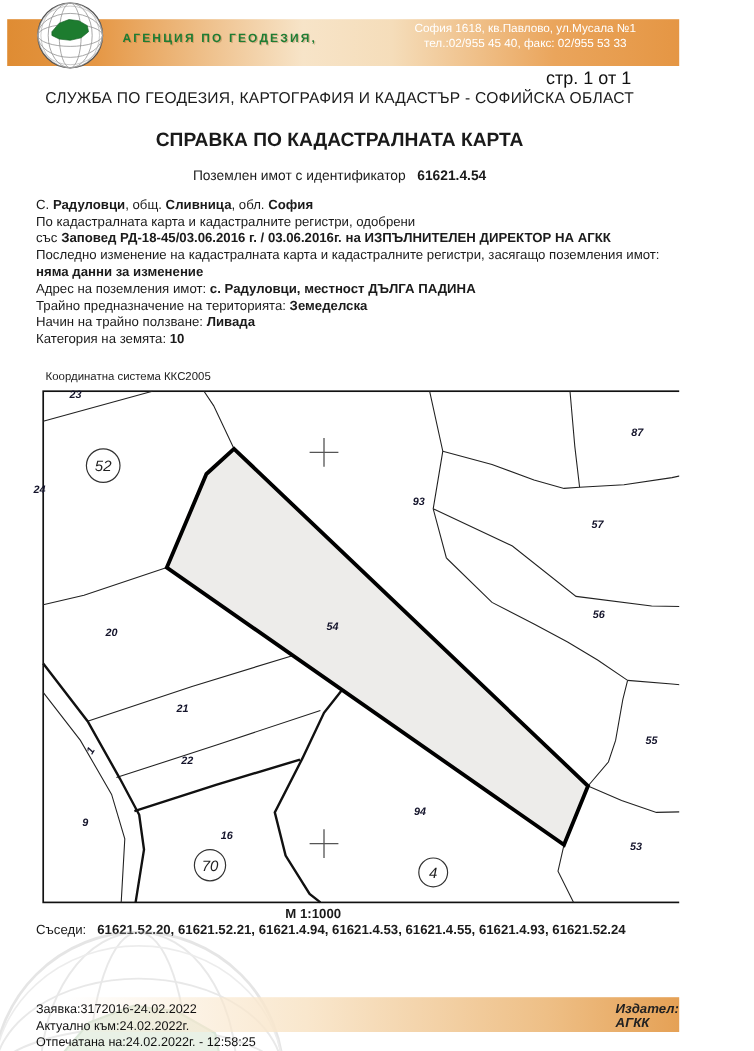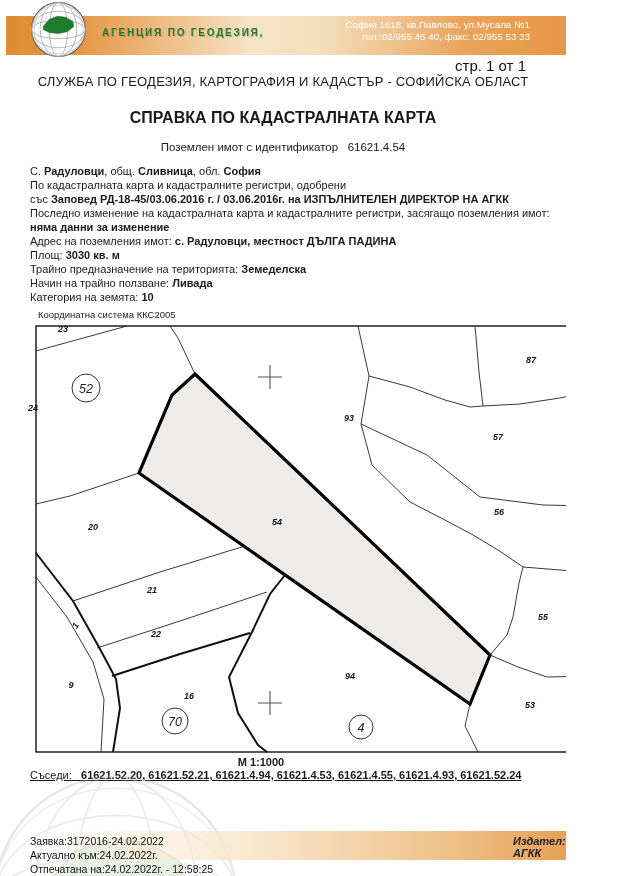--- a/index.html
+++ b/index.html
@@ -5,42 +5,42 @@
   html,body{margin:0;padding:0;background:#fff;}
   .page{position:relative;width:566px;height:876px;background:#fff;overflow:hidden;
         font-family:"Liberation Sans",sans-serif;color:#1a1a1a;}
 
   
   .topbar{position:absolute;left:6px;top:16px;width:616px;height:39px;
     background:linear-gradient(90deg,#DF8C33 0%,#E59745 12%,#F7E4C8 40%,#F5DDBA 52%,#EAA55C 74%,#E28E37 100%);}
   .logo{position:absolute;left:30px;top:1px;}
   .agency-name{position:absolute;left:102px;top:26px;color:#1E7C33;font-weight:bold;
     font-size:10px;line-height:14px;letter-spacing:1.8px;text-shadow:1px 1px 0 rgba(120,70,10,.25);}
-  .hq{position:absolute;right:36px;top:19px;text-align:right;color:#fff;font-size:9.8px;line-height:12px;}
+  .hq{position:absolute;right:36px;top:19px;text-align:center;color:#fff;font-size:9.8px;line-height:12px;}
   .hq .link-line{color:#237D2E;font-weight:bold;font-size:8.8px;margin-top:1px;text-shadow:.5px .5px 0 rgba(200,60,0,.45);}
   .page-note{position:absolute;right:40px;top:57px;font-size:15px;color:#111;}
 
   
   .office-title{position:absolute;left:0;top:74px;width:100%;text-align:center;font-size:13px;letter-spacing:.2px;}
   .doc-title{position:absolute;left:0;top:109px;width:100%;text-align:center;font-size:16px;font-weight:bold;}
   .parcel-line{position:absolute;left:0;top:141px;width:100%;text-align:center;font-size:11.5px;}
-  .parcel-line .b{font-weight:normal;}
+  .parcel-line .b{font-weight:bold;}
 
   
   .details{position:absolute;left:30px;top:164px;width:575px;font-size:11px;line-height:14px;}
   .detail-line{white-space:nowrap;}
   .detail-line .b{font-weight:bold;}
 
   
   .coord-system{position:absolute;left:38px;top:309px;font-size:9.5px;color:#222;}
   .map-svg{position:absolute;left:0;top:320px;}
   .map-lbl{font-family:"Liberation Sans",sans-serif;font-size:9px;font-weight:bold;font-style:italic;fill:#14142B;}
   .map-circle-lbl{font-family:"Liberation Sans",sans-serif;font-size:12.5px;font-style:italic;fill:#222;}
   .scale-label{position:absolute;left:36px;top:756px;width:450px;text-align:center;font-size:11px;font-weight:bold;}
-  .neighbors{position:absolute;left:30px;top:769px;width:590px;font-size:11px;text-decoration:underline;}
+  .neighbors{position:absolute;left:30px;top:769px;width:590px;font-size:11px;}
   .neighbors .b{font-weight:bold;}
 
   
   .footer-bar{position:absolute;left:55px;top:831px;width:573px;height:29px;
     background:linear-gradient(90deg,rgba(255,255,255,0) 0%,#F9E7CD 35%,#EEBF86 70%,#E0903A 100%);}
   .footer-texts{position:absolute;left:30px;top:835px;font-size:10.5px;line-height:13.8px;color:#111;}
   .issuer{position:absolute;left:513px;top:835px;font-size:11px;font-style:italic;color:#222;font-weight:bold;}
   .watermark{position:absolute;left:-12px;top:770px;opacity:.3;}
 </style>
 </head>
@@ -80,21 +80,20 @@
     <span class="b">61621.4.54</span>
   </div>
 
   <div class="details">
       <div class="detail-line"><span>С. </span><span class="b">Радуловци</span><span>, общ. </span><span class="b">Сливница</span><span>, обл. </span><span class="b">София</span></div>
       <div class="detail-line"><span>По кадастралната карта и кадастралните регистри, одобрени</span></div>
       <div class="detail-line"><span>със </span><span class="b">Заповед РД-18-45/03.06.2016 г. / 03.06.2016г. на ИЗПЪЛНИТЕЛЕН ДИРЕКТОР НА АГКК</span></div>
       <div class="detail-line"><span>Последно изменение на кадастралната карта и кадастралните регистри, засягащо поземления имот:</span></div>
       <div class="detail-line"><span class="b">няма данни за изменение</span></div>
       <div class="detail-line"><span>Адрес на поземления имот: </span><span class="b">с. Радуловци, местност ДЪЛГА ПАДИНА</span></div>
-      <div class="detail-line"><span>Площ: </span><span class="b">3030 кв. м</span></div>
       <div class="detail-line"><span>Трайно предназначение на територията: </span><span class="b">Земеделска</span></div>
       <div class="detail-line"><span>Начин на трайно ползване: </span><span class="b">Ливада</span></div>
       <div class="detail-line"><span>Категория на земята: </span><span class="b">10</span></div>
     </div>
 
   <div class="coord-system">Координатна система ККС2005</div>
   <svg class="map-svg" width="628" height="436" viewBox="0 320 628 436">
       <rect x="36" y="326" width="556" height="426" fill="none" stroke="#111" stroke-width="1.4"></rect>
       <polyline points="36,351 127,326" fill="none" stroke="#222" stroke-width="0.9"></polyline>
       <polyline points="170,326 178,338 195,374" fill="none" stroke="#222" stroke-width="0.9"></polyline>

